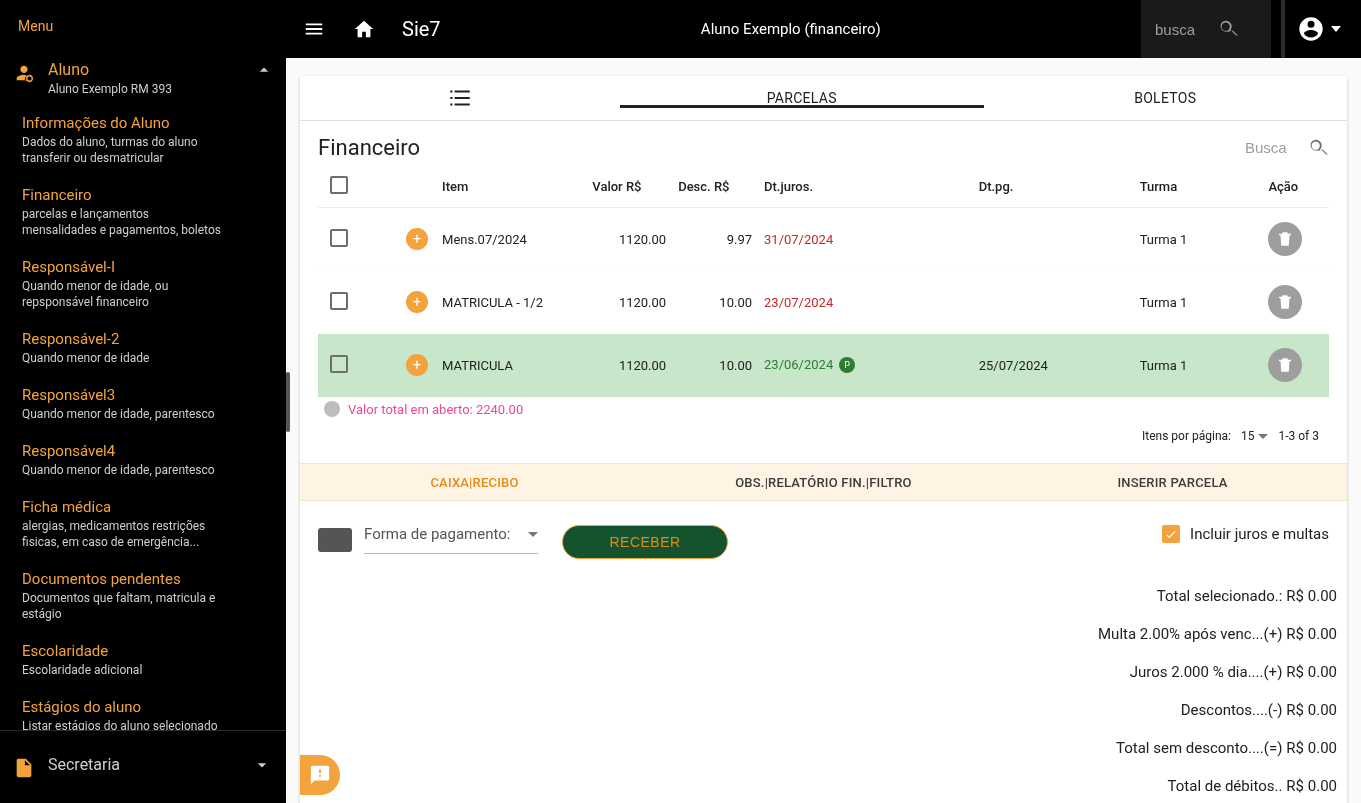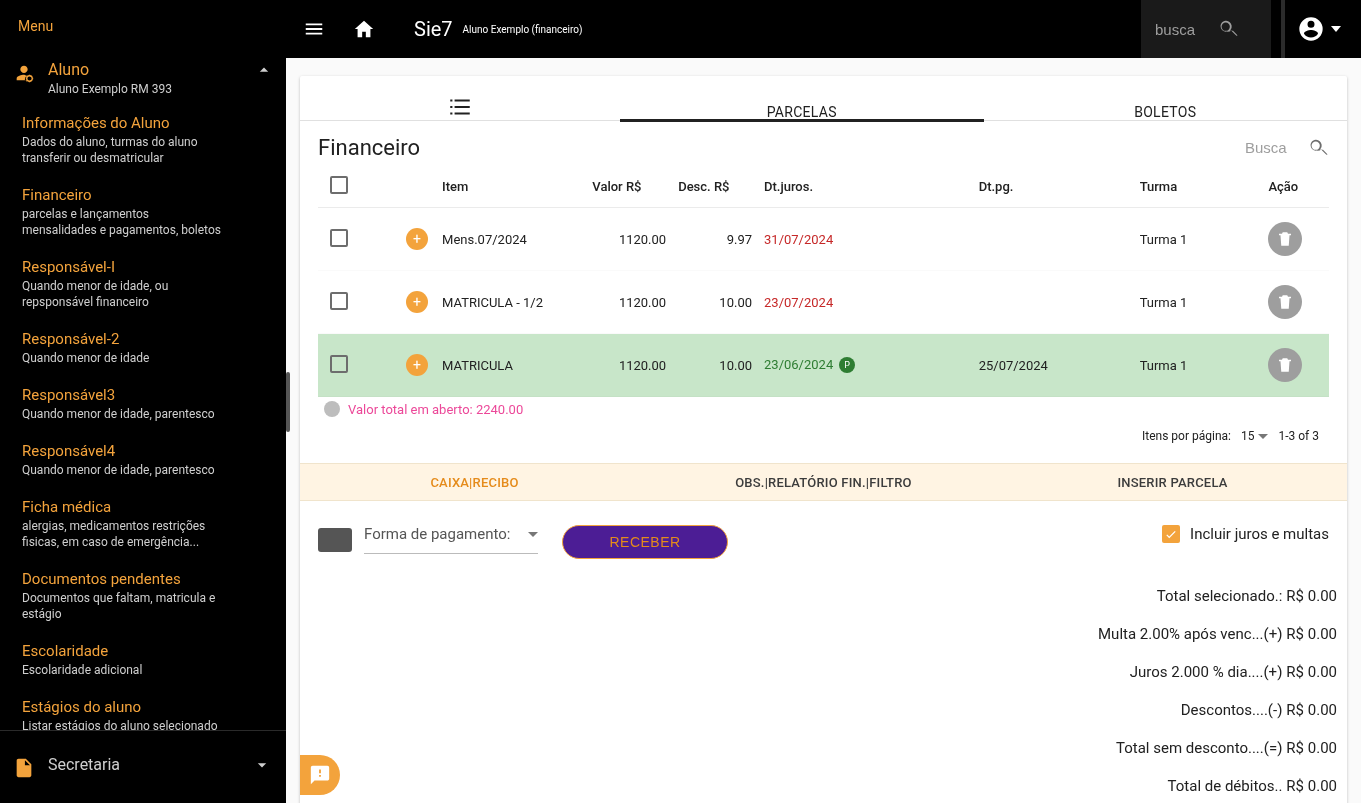--- a/index.html
+++ b/index.html
@@ -34,31 +34,31 @@
   .side-item .d{color:var(--sidebar-text);font-size:12px;line-height:16px;margin-top:2px;max-width:200px;}
   .side-bottom{padding:0;}
   .side-bottom .side-section-header{padding:24px 14px 24px 10px;}
   .side-drag{position:absolute;right:-4px;top:0;bottom:0;width:8px;cursor:col-resize;}
   .side-drag .gr{width:4px;height:60px;background:#555;border-radius:2px;position:absolute;top:50%;right:0;transform:translateY(-50%);}
   
   .main{flex:1;display:flex;flex-direction:column;min-width:0;}
   .header{height:58px;background:var(--header-bg);color:#fff;display:flex;align-items:center;padding:0 8px;gap:10px;}
   .header .icon-btn{width:40px;height:40px;display:flex;align-items:center;justify-content:center;cursor:pointer;border-radius:50%;}
   .header .icon-btn svg{fill:#fff;}
-  .brand{font-size:20px;margin-left:20px;}
-  .ctx{flex:1;text-align:left;font-size:10px;}
+  .brand{font-size:20px;margin-left:8px;}
+  .ctx{flex:1;text-align:center;font-size:15px;}
   .search-wrap{background:#1a1a1a;height:58px;display:flex;align-items:center;padding:0 8px 0 12px;color:#9e9e9e;width:110px;}
   .search-wrap input{background:transparent;border:none;outline:none;color:#fff;width:60px;font-size:15px;}
   .search-wrap input::placeholder{color:#9e9e9e;}
   .account{display:flex;align-items:center;gap:6px;padding:0 12px;border-left:4px solid #2b2b2b;height:58px;cursor:pointer;}
   
   .content{flex:1;overflow-y:auto;padding:18px 14px 0 14px;}
   .card{background:#fff;border-radius:2px;}
   .shadow{box-shadow:0 1px 3px rgba(0,0,0,0.25);}
-  .tabs-top{display:flex;height:44px;align-items:flex-end;border-bottom:1px solid #e0e0e0;}
+  .tabs-top{display:flex;height:44px;align-items:center;border-bottom:1px solid #e0e0e0;}
   .tabs-top .tab{flex:1;display:flex;align-items:center;justify-content:center;font-size:14px;letter-spacing:.3px;cursor:pointer;position:relative;color:#212121;}
   .tabs-top .tab.icon-tab{flex:0 0 320px;}
   .tabs-top .tab.active{}
   .tabs-top .tab.active::after{content:"";position:absolute;bottom:-2px;left:0;right:0;height:3px;background:#212121;}
   .tabs-top svg{fill:#212121;}
   .panel{padding:14px 18px 8px 18px;}
   .panel-head{display:flex;align-items:center;justify-content:space-between;margin-bottom:6px;}
   .panel-title{font-size:22px;color:#212121;}
   .inline-search{display:flex;align-items:center;color:#777;font-size:15px;}
   .inline-search input{border:none;outline:none;font-size:15px;width:60px;}
@@ -86,21 +86,21 @@
   
   .tabs-bottom{display:flex;background:var(--light-orange);height:36px;border-top:1px solid #f0e4cc;border-bottom:1px solid #f0e4cc;}
   .tabs-bottom .tab{flex:1;display:flex;align-items:center;justify-content:center;font-size:13px;font-weight:500;color:#3c3c3c;cursor:pointer;letter-spacing:.2px;}
   .tabs-bottom .tab.active{color:var(--orange-dark);}
   .pay-zone{padding:24px 18px 12px 18px;display:flex;align-items:flex-start;gap:24px;}
   .pay-left{display:flex;align-items:center;gap:12px;}
   .pay-icon{width:34px;height:24px;background:#555;border-radius:3px;}
   .pay-field{display:flex;align-items:center;gap:18px;border-bottom:1px solid #bbb;padding-bottom:10px;}
   .pay-field label{color:#555;font-size:15px;}
   .caret-down{width:0;height:0;border-left:5px solid transparent;border-right:5px solid transparent;border-top:5px solid #777;}
-  .btn-outline{border:1px solid var(--orange);color:var(--orange-dark);background:#4c1d95;border-radius:20px;padding:8px 46px;font-size:14px;letter-spacing:.5px;cursor:pointer;}
+  .btn-outline{border:1px solid var(--orange);color:var(--orange-dark);background:#14532d;border-radius:20px;padding:8px 46px;font-size:14px;letter-spacing:.5px;cursor:pointer;}
   .incl-wrap{margin-left:auto;display:flex;align-items:center;gap:10px;font-size:15px;color:#212121;justify-content:space-between;}
   .incl-wrap .chk{width:18px;height:18px;background:var(--orange);border-radius:2px;display:flex;align-items:center;justify-content:center;cursor:pointer;}
   .incl-wrap .chk svg{fill:#fff;width:14px;height:14px;}
   .totals{padding:0 10px 26px 0;}
   .trow{display:flex;justify-content:flex-end;font-size:15px;color:#212121;padding:4px 0;margin-top:12px;}
   .trow .lbl{padding-right:4px;}
   
   .fab{position:fixed;left:300px;bottom:8px;width:40px;height:40px;border-radius:0 20px 20px 0;background:var(--orange);display:flex;align-items:center;justify-content:center;cursor:pointer;}
   .fab svg{fill:#fff;width:22px;height:22px;}
   

